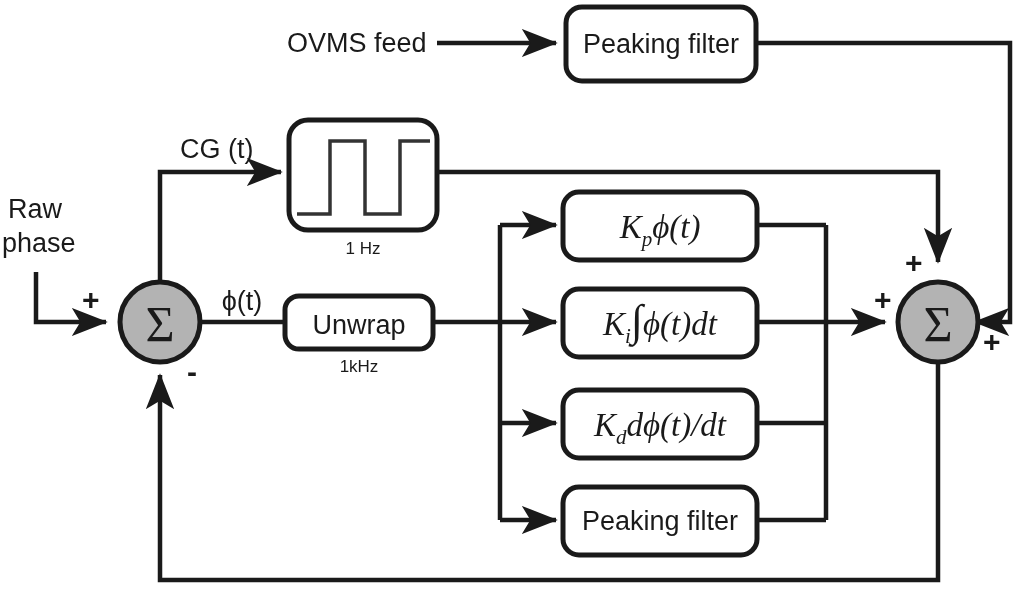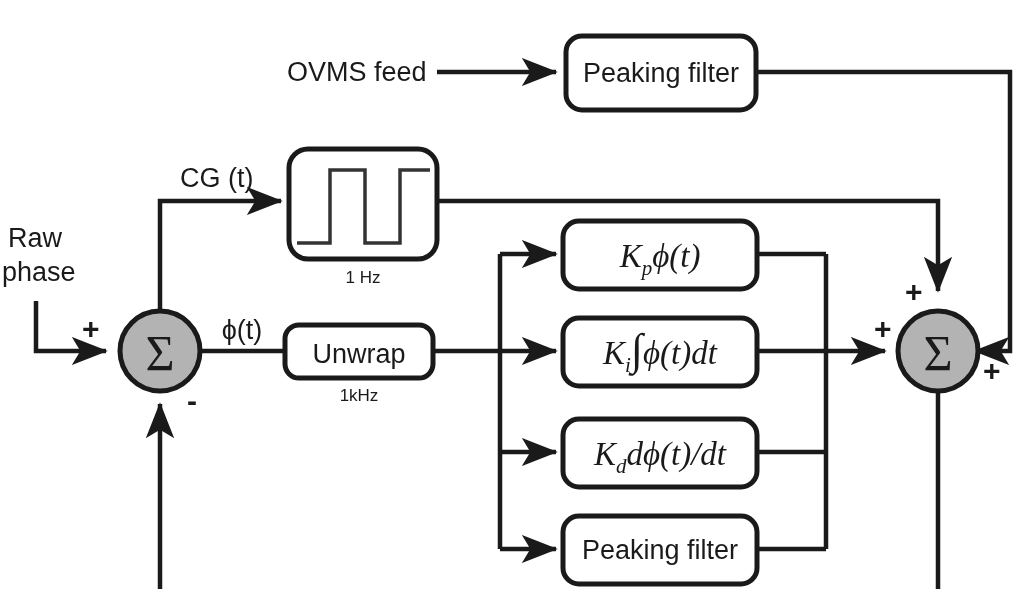--- a/index.html
+++ b/index.html
@@ -10,21 +10,20 @@
   body {
     width: 1020px;
     height: 589px;
     font-family: "Liberation Sans", sans-serif;
     overflow: hidden;
   }
   #diagram-root {
     position: relative;
     width: 1020px;
     height: 507px;
-    margin-top: 29px;
   }
   svg#block-diagram {
     display: block;
     width: 1020px;
     height: 589px;
   }
   .wire {
     stroke: #1a1a1a;
     stroke-width: 4.5;
     fill: none;

